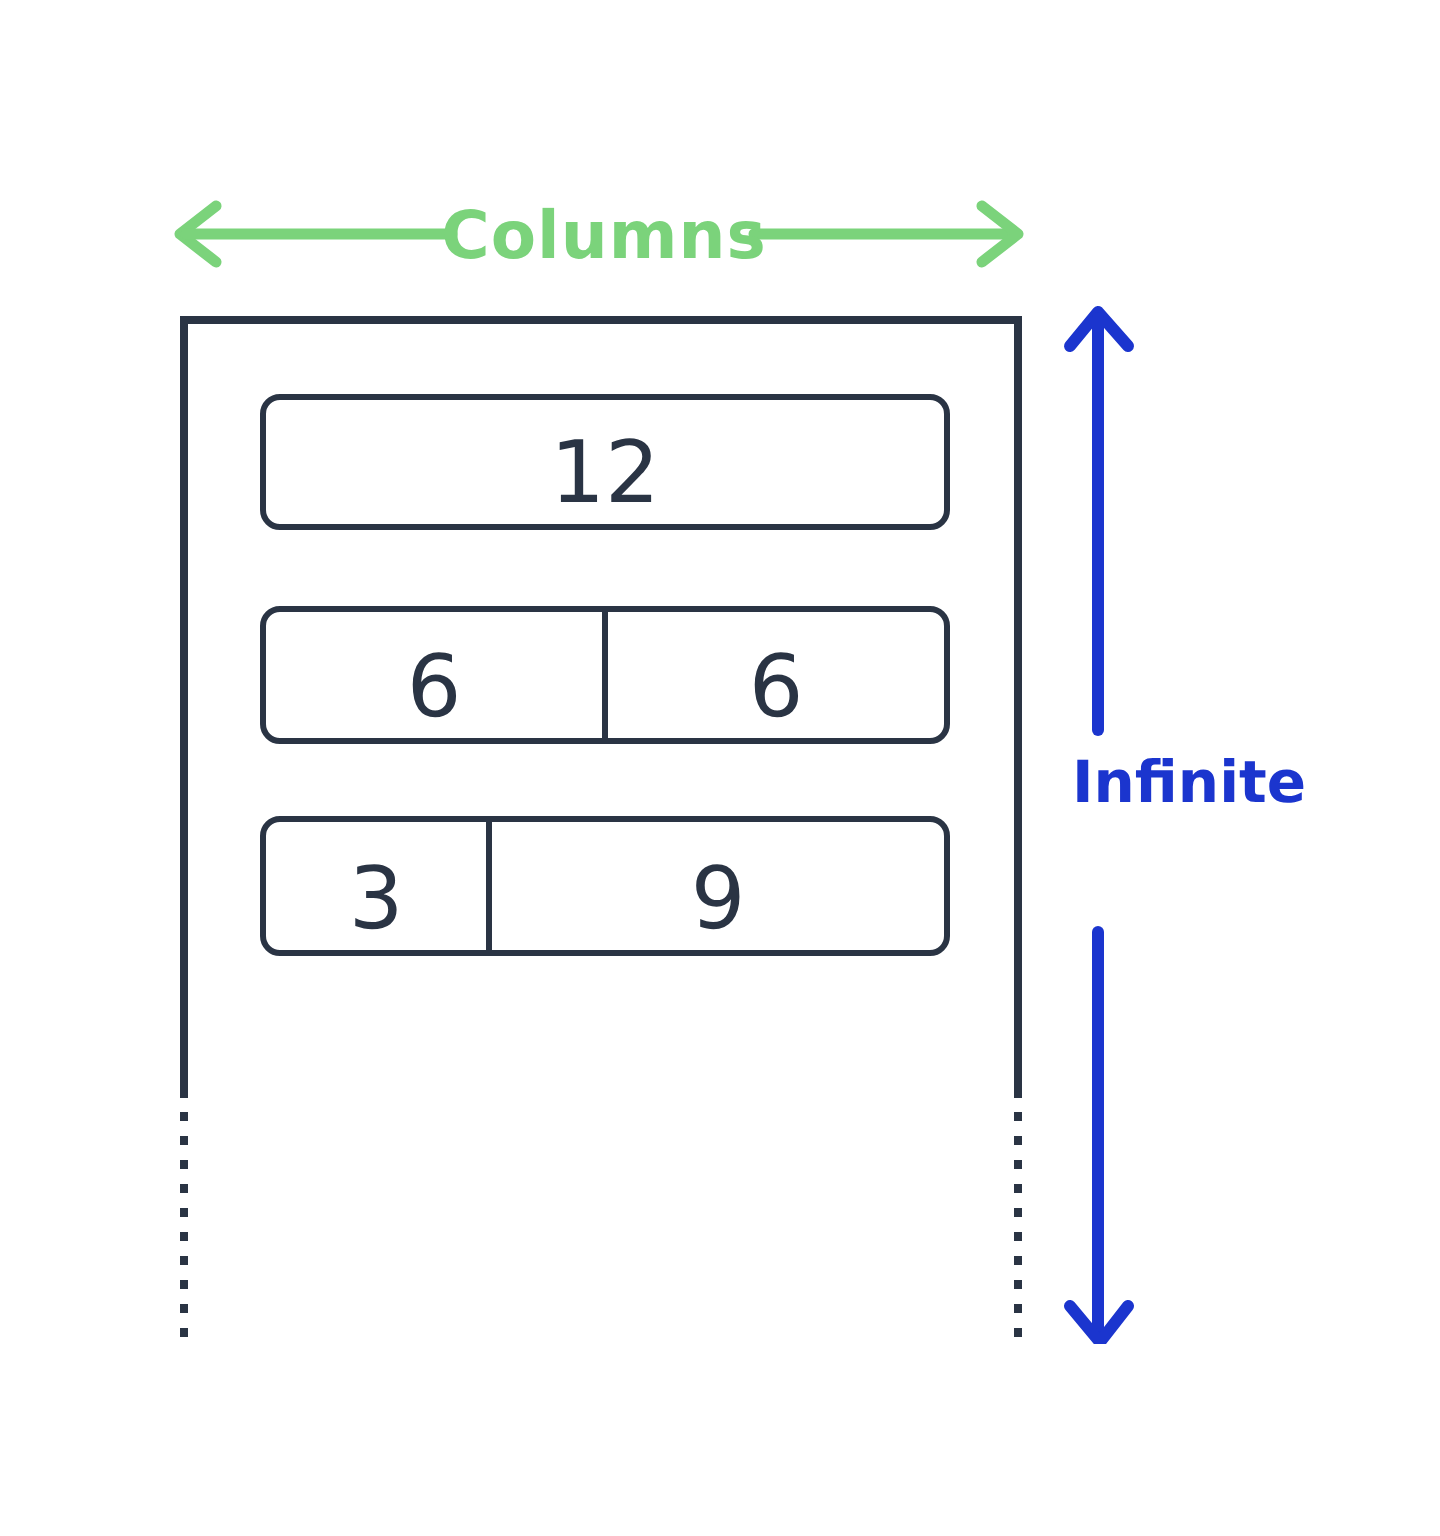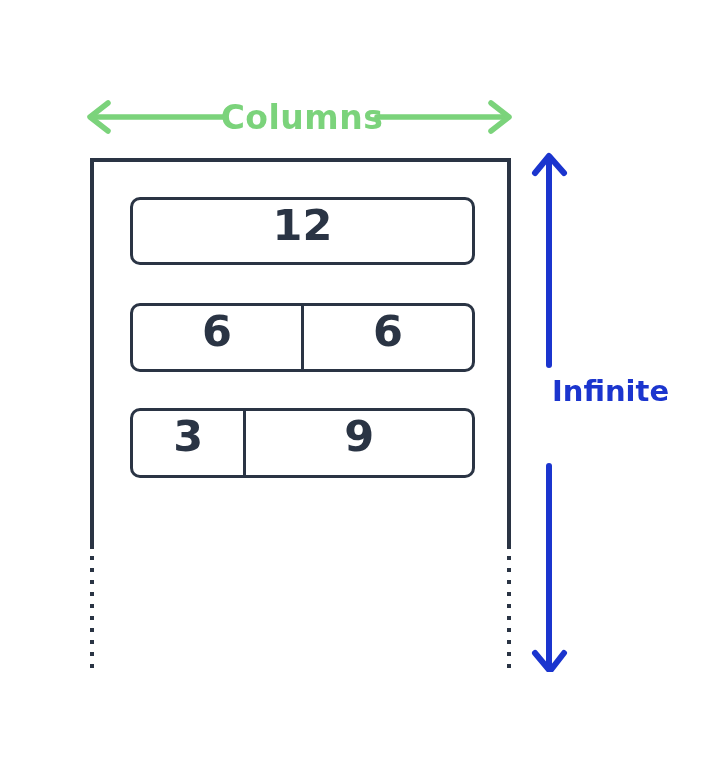--- a/index.html
+++ b/index.html
@@ -52,32 +52,32 @@
   .grid-row{
     position:absolute;left:130px;width:345px;height:69px;
     border:3px solid var(--ink);border-radius:10px;
     display:flex;align-items:stretch;background:transparent;
   }
   .row-1{top:197px;height:68px;}
   .row-2{top:303px;}
   .row-3{top:408px;height:70px;}
   .grid-cell{
     flex:1 1 0;
-    display:flex;align-items:flex-start;justify-content:center;
-    font-size:43px;font-weight:700;color:var(--ink);
+    display:flex;align-items:flex-end;justify-content:center;
+    font-size:43px;font-weight:400;color:var(--ink);
   }
   .grid-cell + .grid-cell{border-left:3px solid var(--ink);}
   .row-3 .cell-span-3{flex:0 0 32.5%;}
 
   
   .rows-arrow svg{position:absolute;display:block;color:var(--rows-blue);}
   .rows-up-arrow{left:528px;top:149px;width:44px;height:220px;}
   .rows-down-arrow{left:528px;top:462px;width:44px;height:214px;}
   .rows-label{
-    position:absolute;left:552px;top:374px;width:140px;
+    position:absolute;left:536px;top:374px;width:140px;
     font-size:29px;line-height:1.2;font-weight:bold;
     color:var(--rows-blue);white-space:nowrap;
   }
 </style>
 </head>
 <body>
 
 <div class="canvas">
 
   <div class="columns-arrow">

